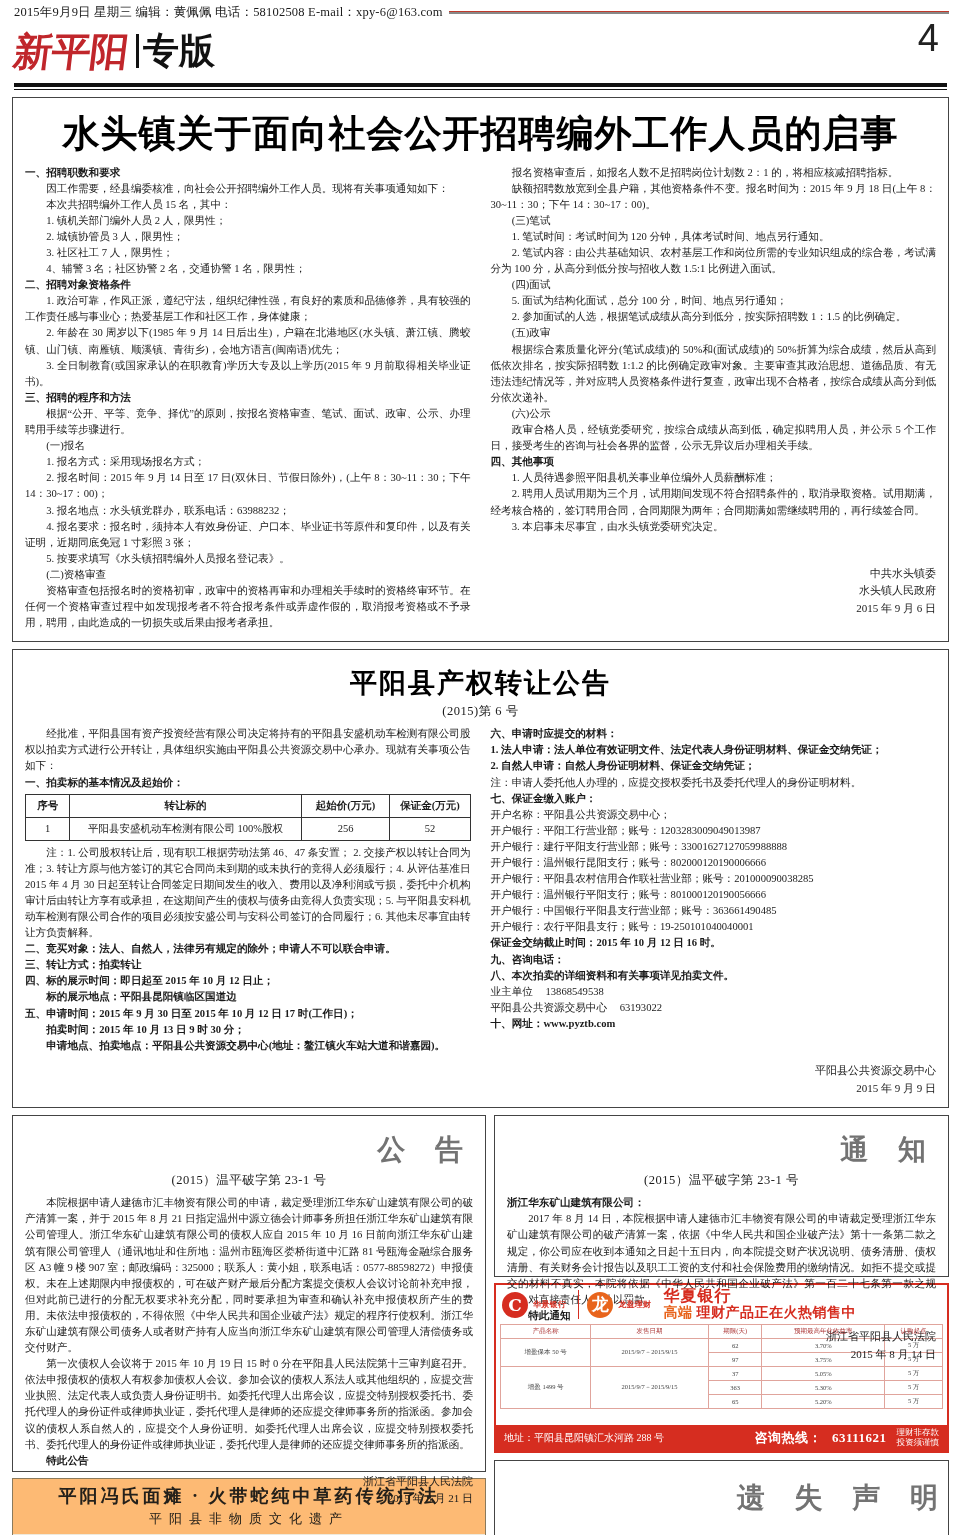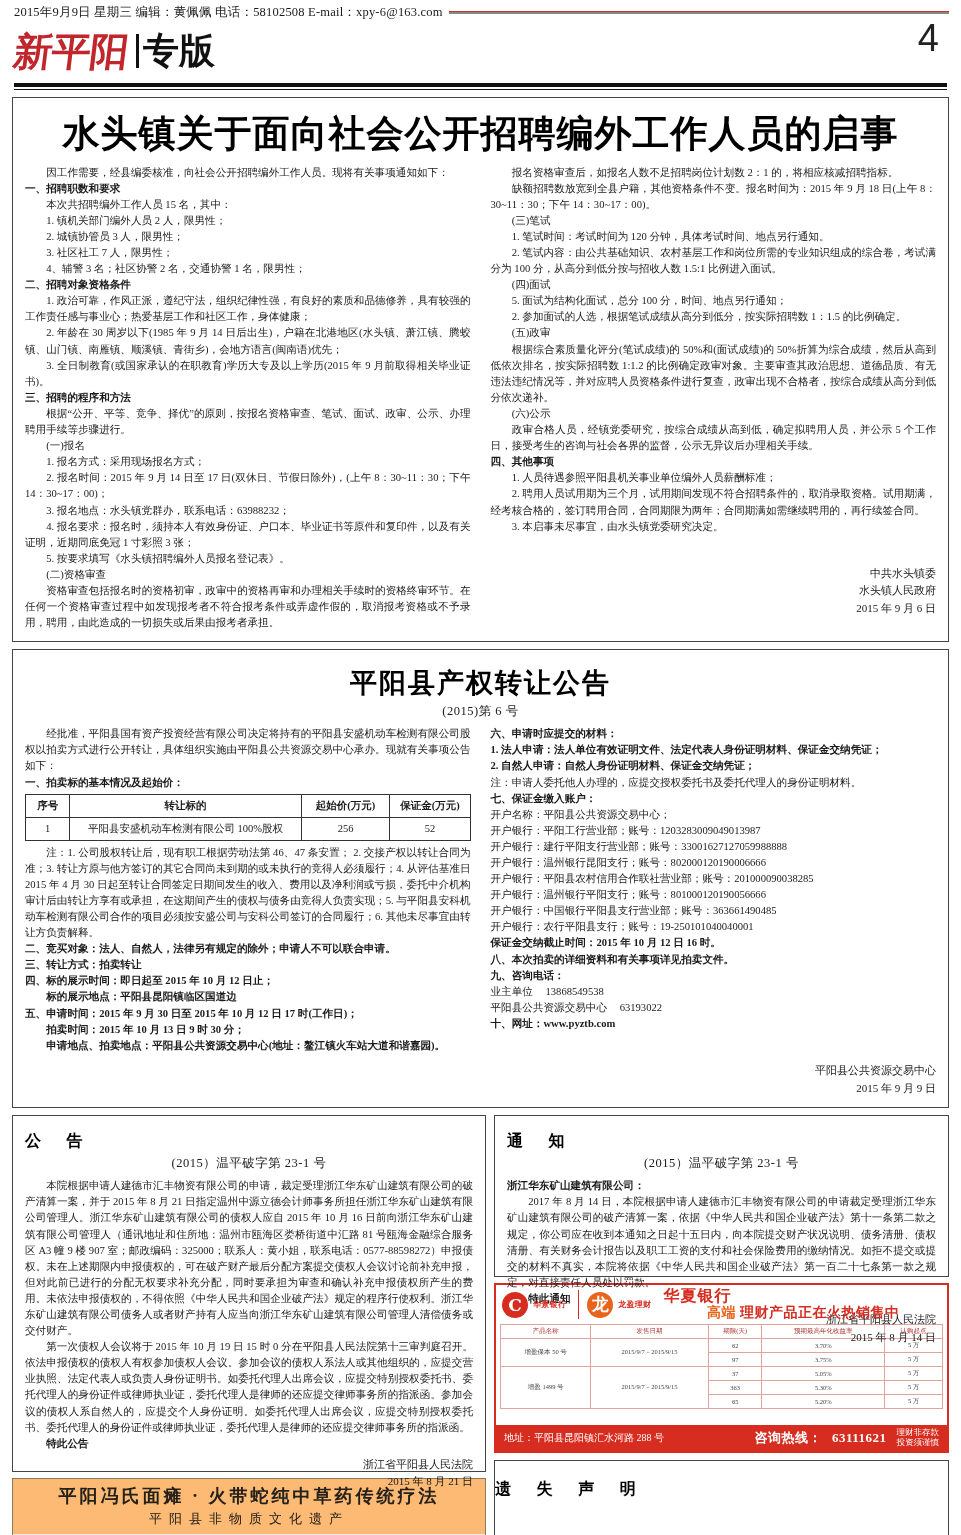--- a/index.html
+++ b/index.html
@@ -50,23 +50,23 @@
     text-align: center; font-size: 37px; font-weight: 800;
     letter-spacing: 1px; line-height: 1.15; margin: 6px 0 10px 0;
     font-family: "DejaVu Serif", serif; color: #000;
   }
   h2.title2 {
     text-align: center; font-size: 27px; font-weight: 800;
     letter-spacing: 2px; margin: 7px 0 2px 0;
     font-family: "DejaVu Serif", serif; color: #000;
   }
   h3.title3 {
-    text-align: left; font-size: 16px; font-weight: 800;
+    text-align: right; font-size: 28px; font-weight: 800;
     letter-spacing: 10px; margin: 7px 0 3px 0;
-    font-family: "DejaVu Serif", serif; color: #000000;
+    font-family: "DejaVu Serif", serif; color: #737373;
   }
   .docnum { text-align: center; font-size: 12.5px; margin-bottom: 6px; letter-spacing: .5px; }
 
   .cols2 { display: flex; gap: 20px; }
   .col { flex: 1 1 0; min-width: 0; }
 
   p.bt {
     font-size: 10.6px; line-height: 1.52; text-align: justify;
     text-indent: 2em; margin: 0;
   }
@@ -91,21 +91,21 @@
     width: 26px; height: 26px; border-radius: 50%;
     background: #d62d20; color: #fff; font-weight: bold; font-size: 17px;
     display:flex; align-items:center; justify-content:center;
     font-family: "DejaVu Serif", serif;
   }
   .bk-mark.o { background: #e8641c; }
   .bk-cap { font-size: 8px; color: #d62d20; font-weight: bold; letter-spacing:.3px;}
   .bk-sep { width:1px; background:#d62d20; margin: 2px 6px; }
   .bk-txt { flex:1; padding-left: 6px; font-family: Liberation Serif, serif; }
   .bk-name { font-size: 16px; font-weight: 800; color:#d62d20; letter-spacing:1px; line-height:1.05;}
-  .bk-slog { font-size: 14px; font-weight: 800; color:#d62d20; letter-spacing:.5px; line-height:1.15;text-align:center;}
+  .bk-slog { font-size: 14px; font-weight: 800; color:#d62d20; letter-spacing:.5px; line-height:1.15;}
   .bk-slog .hi { color: #e8641c; }
   table.bk { width: calc(100% - 8px); margin: 0 4px; border-collapse: collapse; font-size: 6.5px; color:#444;}
   table.bk th, table.bk td { border: 1px solid #e0a49c; padding: 2px 1px; text-align:center; font-weight: normal;}
   table.bk th { color:#a33; }
   .bk-foot {
     background:#d62d20; color:#fff; display:flex; align-items:center;
     padding: 3px 8px; margin-top: 16px; gap: 10px;
   }
   .bk-addr { font-size: 10px; flex: 1 1 auto; }
   .bk-hot  { font-size: 13px; font-weight: bold; letter-spacing:.5px;}
@@ -136,22 +136,22 @@
   </div>
   <div class="rule-thick"></div>
   <div class="rule-thin"></div>
 
   <div class="box">
     <div class="box-inner">
       <h1 class="headline">水头镇关于面向社会公开招聘编外工作人员的启事</h1>
       <div class="cols2">
         <div class="col">
           <div id="a1-left">
+              <p class="bt ni b">一、招聘职数和要求</p>
               <p class="bt">因工作需要，经县编委核准，向社会公开招聘编外工作人员。现将有关事项通知如下：</p>
-              <p class="bt ni b">一、招聘职数和要求</p>
               <p class="bt">本次共招聘编外工作人员 15 名，其中：</p>
               <p class="bt">1. 镇机关部门编外人员 2 人，限男性；</p>
               <p class="bt">2. 城镇协管员 3 人，限男性；</p>
               <p class="bt">3. 社区社工 7 人，限男性；</p>
               <p class="bt">4、辅警 3 名；社区协警 2 名，交通协警 1 名，限男性；</p>
               <p class="bt ni b">二、招聘对象资格条件</p>
               <p class="bt">1. 政治可靠，作风正派，遵纪守法，组织纪律性强，有良好的素质和品德修养，具有较强的工作责任感与事业心；热爱基层工作和社区工作，身体健康；</p>
               <p class="bt">2. 年龄在 30 周岁以下(1985 年 9 月 14 日后出生)，户籍在北港地区(水头镇、萧江镇、腾蛟镇、山门镇、南雁镇、顺溪镇、青街乡)，会地方语言(闽南语)优先；</p>
               <p class="bt">3. 全日制教育(或国家承认的在职教育)学历大专及以上学历(2015 年 9 月前取得相关毕业证书)。</p>
               <p class="bt ni b">三、招聘的程序和方法</p>
@@ -248,22 +248,22 @@
               <p class="bt ni">开户银行：平阳工行营业部；账号：1203283009049013987</p>
               <p class="bt ni">开户银行：建行平阳支行营业部；账号：33001627127059988888</p>
               <p class="bt ni">开户银行：温州银行昆阳支行；账号：802000120190006666</p>
               <p class="bt ni">开户银行：平阳县农村信用合作联社营业部；账号：201000090038285</p>
               <p class="bt ni">开户银行：温州银行平阳支行；账号：801000120190056666</p>
               <p class="bt ni">开户银行：中国银行平阳县支行营业部；账号：363661490485</p>
               <p class="bt ni">开户银行：农行平阳县支行；账号：19-250101040040001</p>
             </div>
           <p class="bt ni b">保证金交纳截止时间：2015 年 10 月 12 日 16 时。</p>
           <div id="a2-tail">
+              <p class="bt ni b">九、咨询电话：</p>
               <p class="bt ni b">八、本次拍卖的详细资料和有关事项详见拍卖文件。</p>
-              <p class="bt ni b">九、咨询电话：</p>
             </div>
           <div id="a2-phones">
               <p class="bt ni"><span>业主单位</span><span style="margin-left: 10px;">  13868549538</span></p>
               <p class="bt ni"><span>平阳县公共资源交易中心</span><span style="margin-left: 10px;">  63193022</span></p>
             </div>
           <p class="bt ni b">十、网址：www.pyztb.com</p>
           <div class="sig spacer-sig" id="a2-sig">
               <div>平阳县公共资源交易中心</div>
               <div>2015 年 9 月 9 日</div>
             </div>

